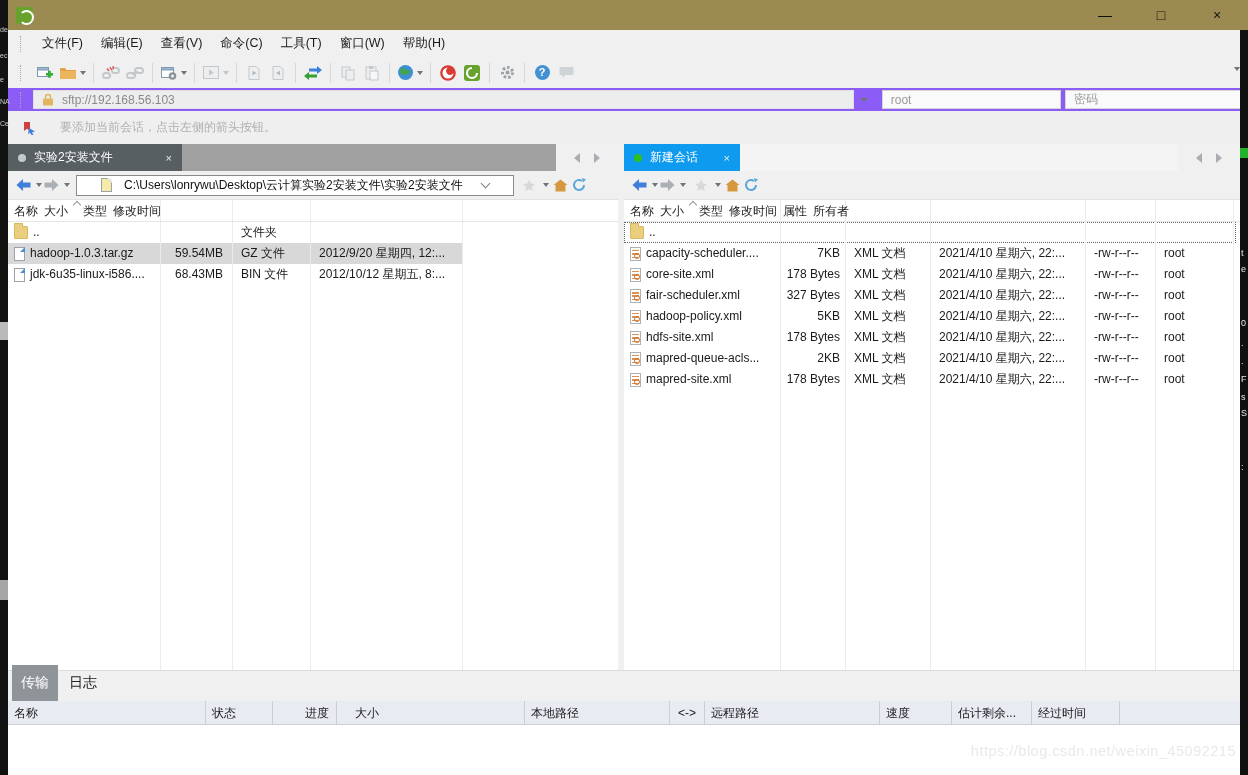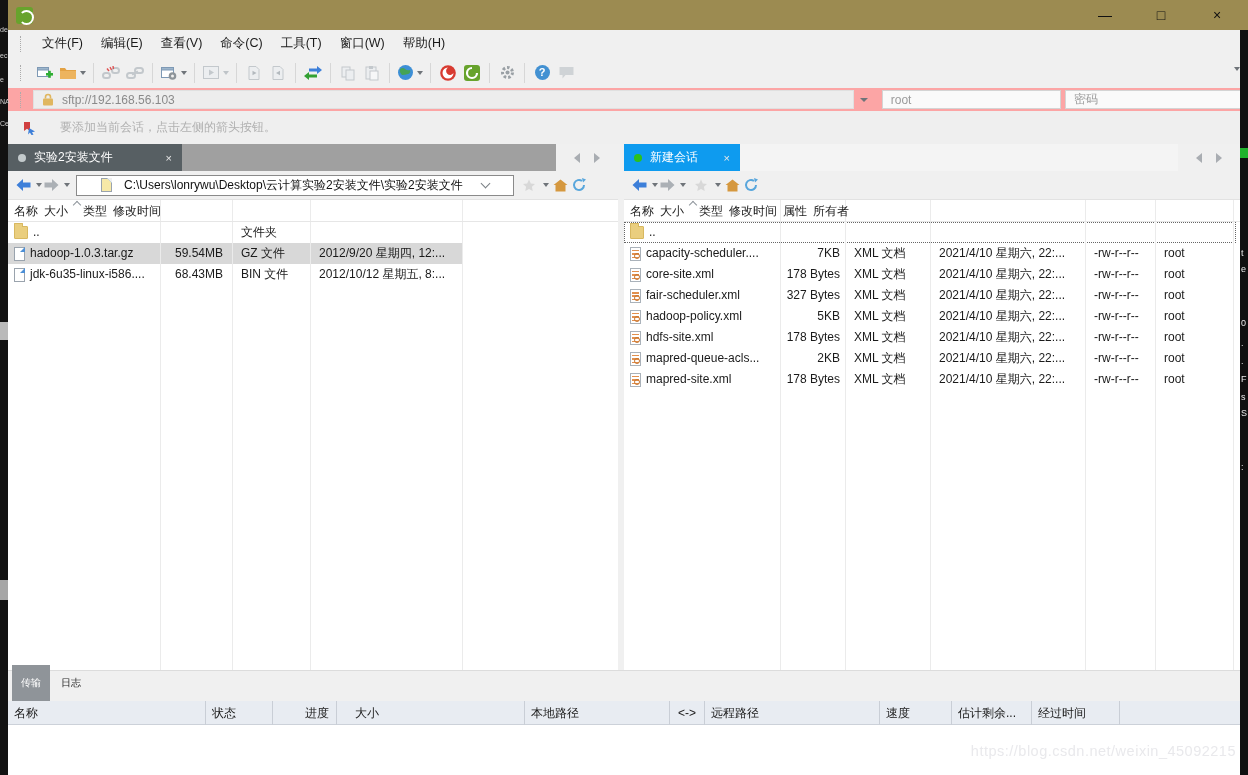--- a/index.html
+++ b/index.html
@@ -32,21 +32,21 @@
   
   .toolbar { position:absolute; left:8px; top:57px; width:1240px; height:31px; background:#f0f0f0; display:flex; align-items:center; padding-left:12px; }
   .tbtn { height:24px; min-width:24px; display:flex; align-items:center; justify-content:center; padding:0 2px; }
   .tsep { width:1px; height:20px; background:#d7d7d7; margin:0 5px; }
   .caret { width:0; height:0; border-left:3.5px solid transparent; border-right:3.5px solid transparent; border-top:4px solid #6f7479; margin-left:3px; }
   .caret.dis { border-top-color:#bfc4c8; }
   .tb-overflow { position:absolute; right:10px; top:10px; }
   .help-bubble { width:15px; height:15px; border-radius:50%; background:#4391d2; color:#fff; font-size:11px; font-weight:bold; text-align:center; line-height:15px; }
 
   
-  .addressbar { position:absolute; left:8px; top:88px; width:1240px; height:23px; background:#fca5a5; display:flex; align-items:center; padding-left:12px; }
+  .addressbar { position:absolute; left:8px; top:88px; width:1240px; height:23px; background:#8b5cf6; display:flex; align-items:center; padding-left:12px; }
   .addr-url { display:flex; align-items:center; gap:8px; width:825px; height:19px; background:#ededed; border:1px solid #e0e0e0; padding-left:8px; color:#8a8a8a; }
   .addr-caret { width:0;height:0;border-left:4px solid transparent;border-right:4px solid transparent;border-top:4px solid #6f7479; margin:0 14px 0 6px; }
   .addr-field { height:19px; background:#fafafa; border:1px solid #d4d4d4; color:#9b9b9b; display:flex; align-items:center; padding-left:8px; margin-right:4px; }
   .addr-user { width:180px; } .addr-pass { width:180px; }
 
   
   .infobar { position:absolute; left:8px; top:111px; width:1240px; height:33px; background:#efefef; display:flex; align-items:center; padding-left:14px; color:#b0b0b0; gap:24px; }
 
   
   .pane { position:absolute; top:144px; height:526px; background:#fff; }
@@ -105,21 +105,21 @@
   .ficon.i-file, .ficon.i-xml { width:11px; height:14px; background:#fff; border:1px solid #9aa3ad; }
   .ficon.i-file::after { content:""; position:absolute; right:-1px; top:-1px; border-style:solid; border-width:5px 0 0 5px; border-color:#4d8fd6 transparent transparent transparent; transform:rotate(90deg); }
   .ficon.i-xml { border-color:#aab2ba; }
   .ficon.i-xml::before { content:""; position:absolute; left:1px; top:2px; width:7px; height:8px;
      background:repeating-linear-gradient(#e2904e 0 1.5px, transparent 1.5px 3.5px); }
   .ficon.i-xml::after { content:""; position:absolute; right:0px; bottom:1px; width:4px; height:4px; border-radius:50%; border:1px solid #c9762f; }
 
   
   .bottom { position:absolute; left:8px; top:670px; width:1232px; height:105px; background:#fff; }
   .b-tabs { height:31px; background:#f0f0f0; border-top:1px solid #dcdcdc; display:flex; align-items:flex-end; padding-left:4px; gap:2px; }
-  .b-tab { height:36px; padding:16px 9px; display:flex; align-items:center; font-size:10px; color:#222; }
+  .b-tab { height:36px; padding:16px 9px; display:flex; align-items:center; font-size:14px; color:#222; }
   .b-tab.selected { background:#8f9499; color:#fff; }
   .t-header { height:24px; background:#e8ecf2; border-bottom:1px solid #ccd1d9; display:flex; align-items:center; position:relative; }
   .tcell { height:24px; line-height:24px; padding-left:6px; border-right:1px solid #c9ced6; white-space:nowrap; overflow:hidden; }
   .i-t1{width:198px} .i-t2{width:67px} .i-t3{width:64px; text-align:right; padding-right:7px;}
   .i-t4{width:188px; padding-left:18px;} .i-t5{width:145px} .i-t6{width:35px; text-align:center; padding-left:0;}
   .i-t7{width:175px} .i-t8{width:72px} .i-t9{width:80px} .i-t10{width:88px}
   .t-body { position:relative; height:49px; background:#fff; }
   .watermark { position:absolute; right:4px; top:18px; color:#e9e9ec; font-size:14.5px; letter-spacing:.5px; }
 
   svg { display:block; }

